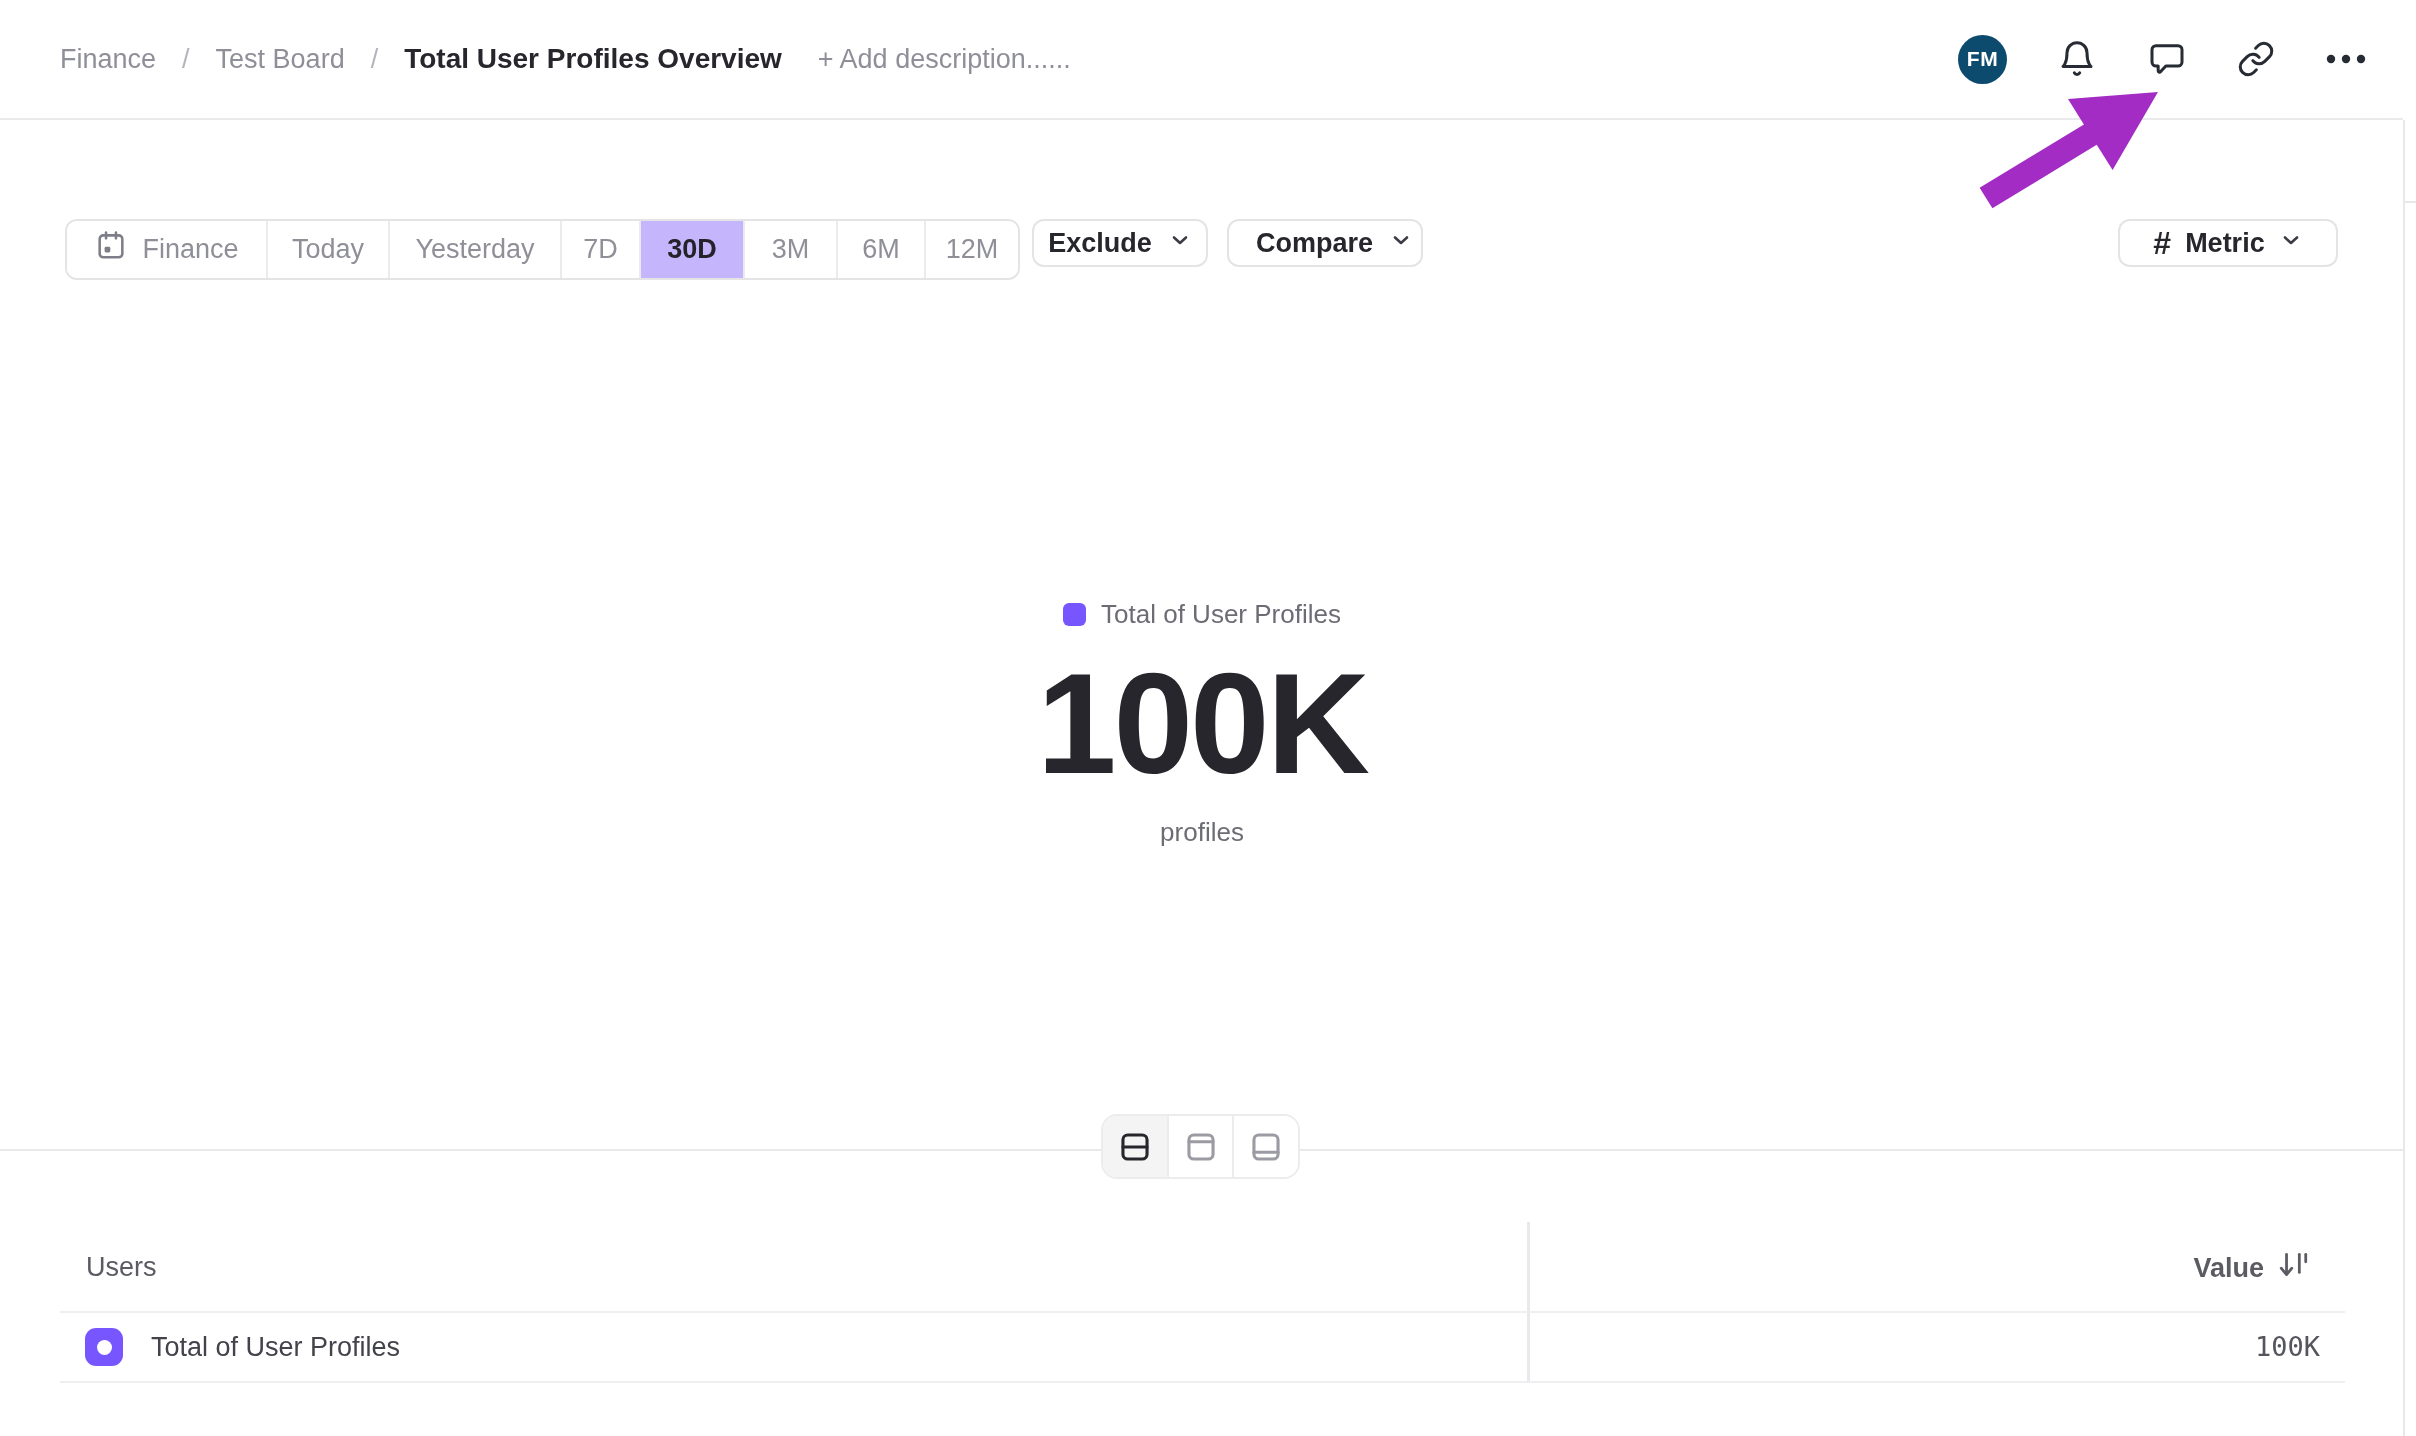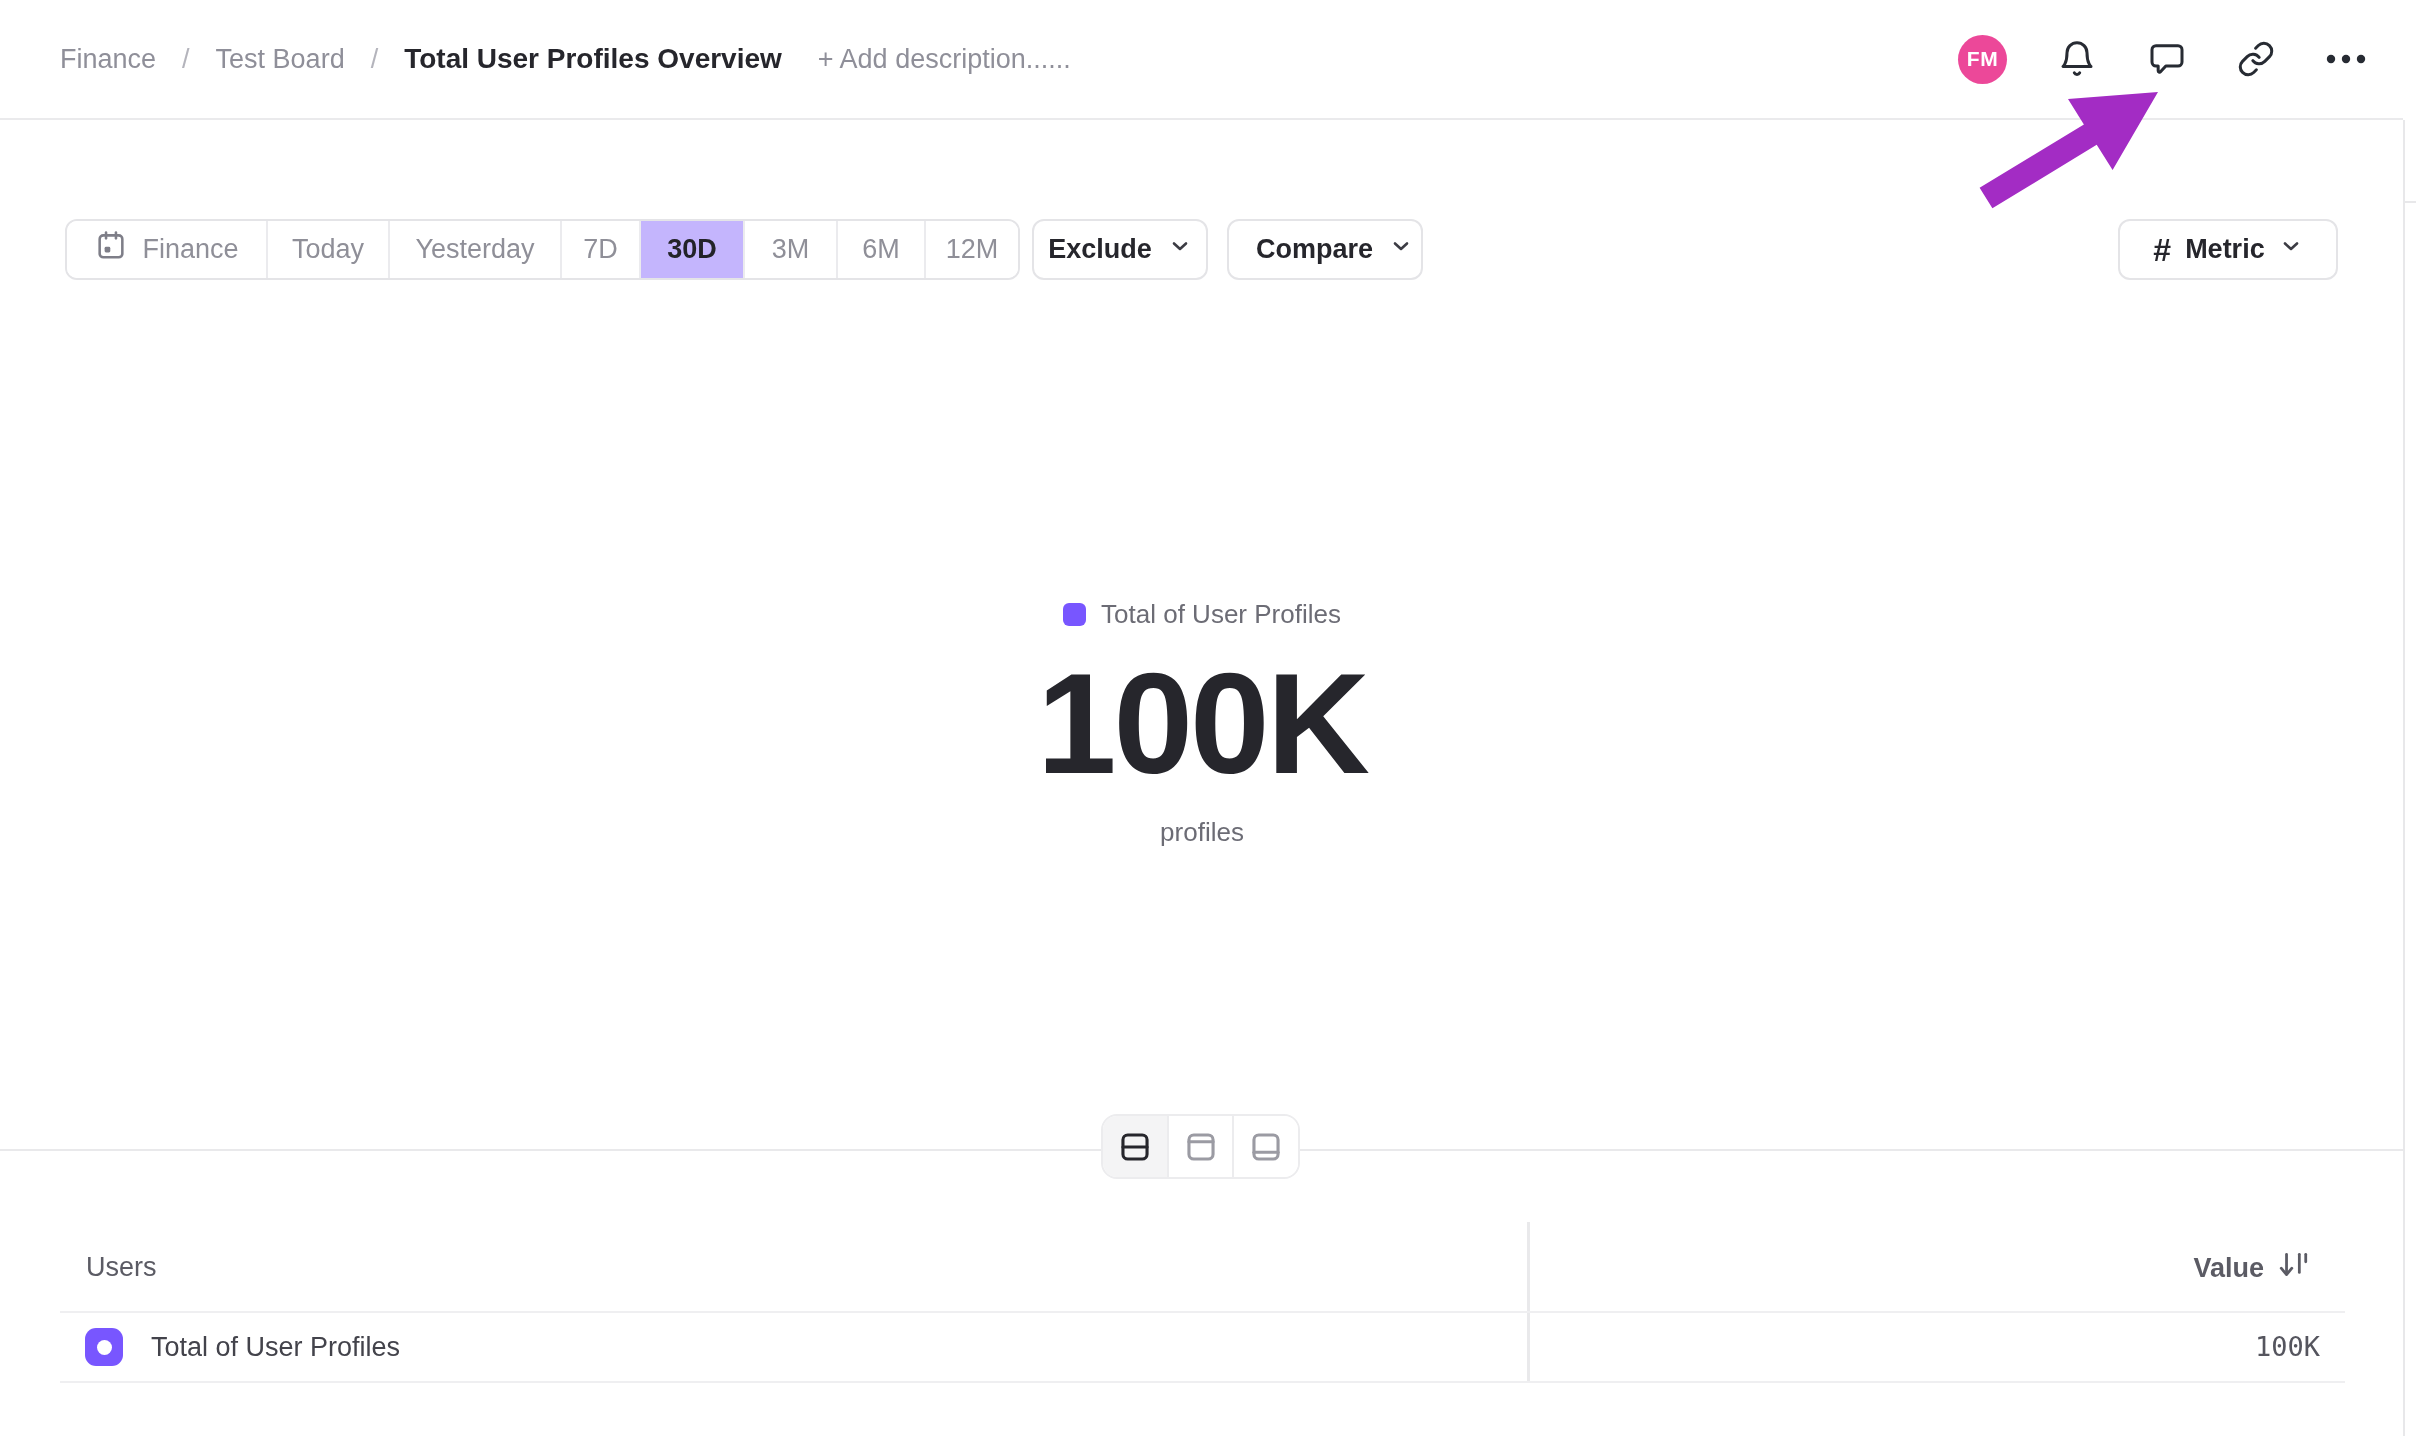--- a/index.html
+++ b/index.html
@@ -9,42 +9,42 @@
   
   .header{position:absolute;top:0;left:0;width:2403px;height:120px;box-sizing:border-box;
           border-bottom:2px solid #eaeaec;display:flex;align-items:center;
           justify-content:space-between;padding:0 36px 0 60px;}
   .breadcrumb{display:flex;align-items:center;gap:26px;font-size:27px;color:#8f8f99;white-space:nowrap;justify-content:flex-end;}
   .crumb{cursor:pointer;}
   .sep{color:#b4b4bc;}
   .current{color:#26262c;font-weight:700;font-size:28px;}
   .add-desc{color:#8f8f99;font-size:27px;margin-left:10px;}
   .header-actions{display:flex;align-items:center;gap:50px;}
-  .avatar{width:49px;height:49px;border-radius:50%;background:#ec4899;color:#fff;
+  .avatar{width:49px;height:49px;border-radius:50%;background:#0c4a6e;color:#fff;
           font-weight:700;font-size:21px;letter-spacing:.5px;display:flex;
           align-items:center;justify-content:center;}
   .icon-btn{background:none;border:none;padding:0;cursor:pointer;display:flex;align-items:center;}
   .icon-btn svg{display:block;}
 
   
   .annotation-arrow{position:absolute;left:1960px;top:70px;pointer-events:none;}
 
   
   .seg-control{position:absolute;left:65px;top:219px;height:61px;display:flex;background:#fff;
                border:2px solid #e4e4e7;border-radius:12px;box-sizing:border-box;overflow:hidden;}
   .seg{display:flex;align-items:center;justify-content:center;gap:14px;font-size:27px;
        color:#8f8f98;border-right:2px solid #ebebee;box-sizing:border-box;cursor:pointer;
        background:#fff;border-top:none;border-bottom:none;border-left:none;
        font-family:"Liberation Sans",sans-serif;}
   .seg:last-child{border-right:none;}
   .seg.selected{background:#c4b5fd;color:#232329;font-weight:700;}
   .w-custom{width:201px;} .w-today{width:122px;} .w-yday{width:172px;} .w-7d{width:79px;}
   .w-30d{width:104px;} .w-3m{width:93px;} .w-6m{width:88px;} .w-12m{width:92px;}
 
-  .btn{position:absolute;top:219px;height:61px;border:2px solid #e4e4e7;border-radius:12px;
+  .btn{position:absolute;top:219px;height:48px;border:2px solid #e4e4e7;border-radius:12px;
        background:#fff;display:flex;align-items:center;justify-content:center;gap:16px;
        font-size:27px;font-weight:700;color:#26262c;box-sizing:border-box;cursor:pointer;
        font-family:"Liberation Sans",sans-serif;}
   .btn-exclude{left:1032px;width:176px;}
   .btn-compare{left:1227px;width:196px;padding-left:25px;}
   .btn-metric{left:2118px;width:220px;gap:14px;}
   .hash{font-size:32px;font-weight:700;color:#26262c;line-height:1;}
 
   
   .chart-stack{position:absolute;left:0;top:599px;width:2404px;display:flex;

